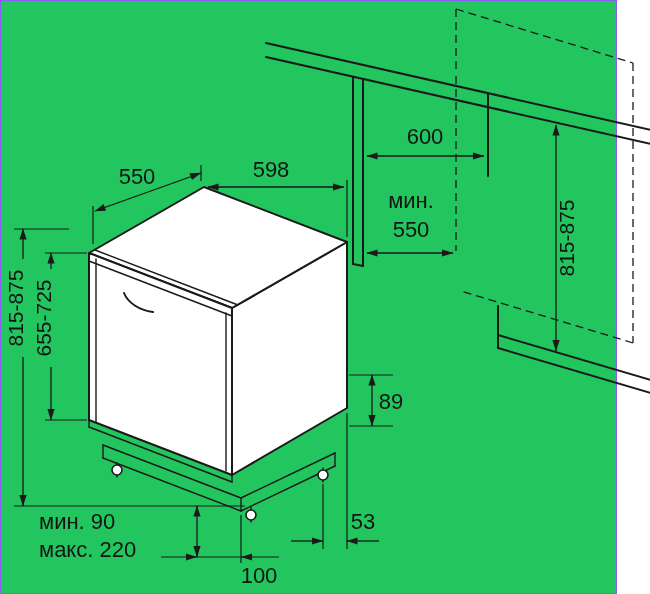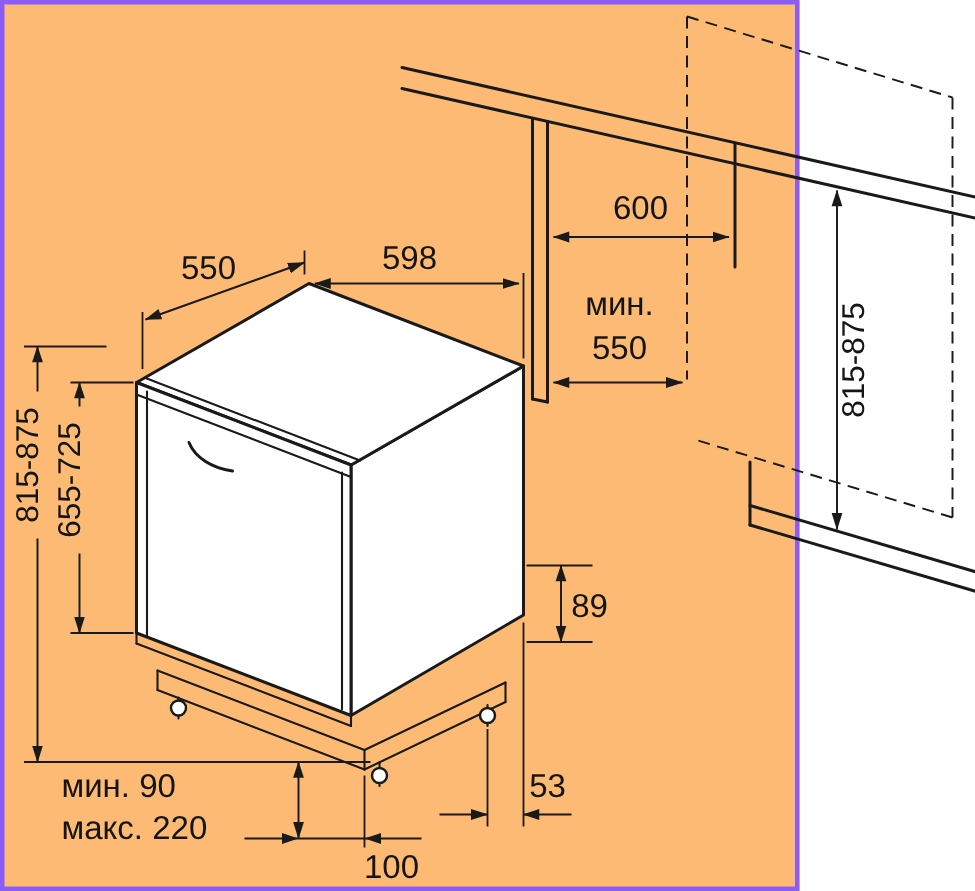--- a/index.html
+++ b/index.html
@@ -1,20 +1,20 @@
 <!DOCTYPE html>
 <html><head>
 <meta charset="utf-8">
 <style>
   html,body{margin:0;padding:0;background:#fff;}
   .canvas{
     position:relative;
-    width:533px;height:594px;
-    background:#fdba74;
-    border:3px solid #8b5cf6;
+    width:617px;height:594px;
+    background:#22c55e;
+    border:1px solid #8b5cf6;
     box-sizing:border-box;
     font-family:"Liberation Sans", sans-serif;
   }
   svg{display:block;}
   .dim-text{
     font-family:"Liberation Sans", sans-serif;
     font-size:22px;
     fill:#151515;
   }
   .dim-text-sm{

